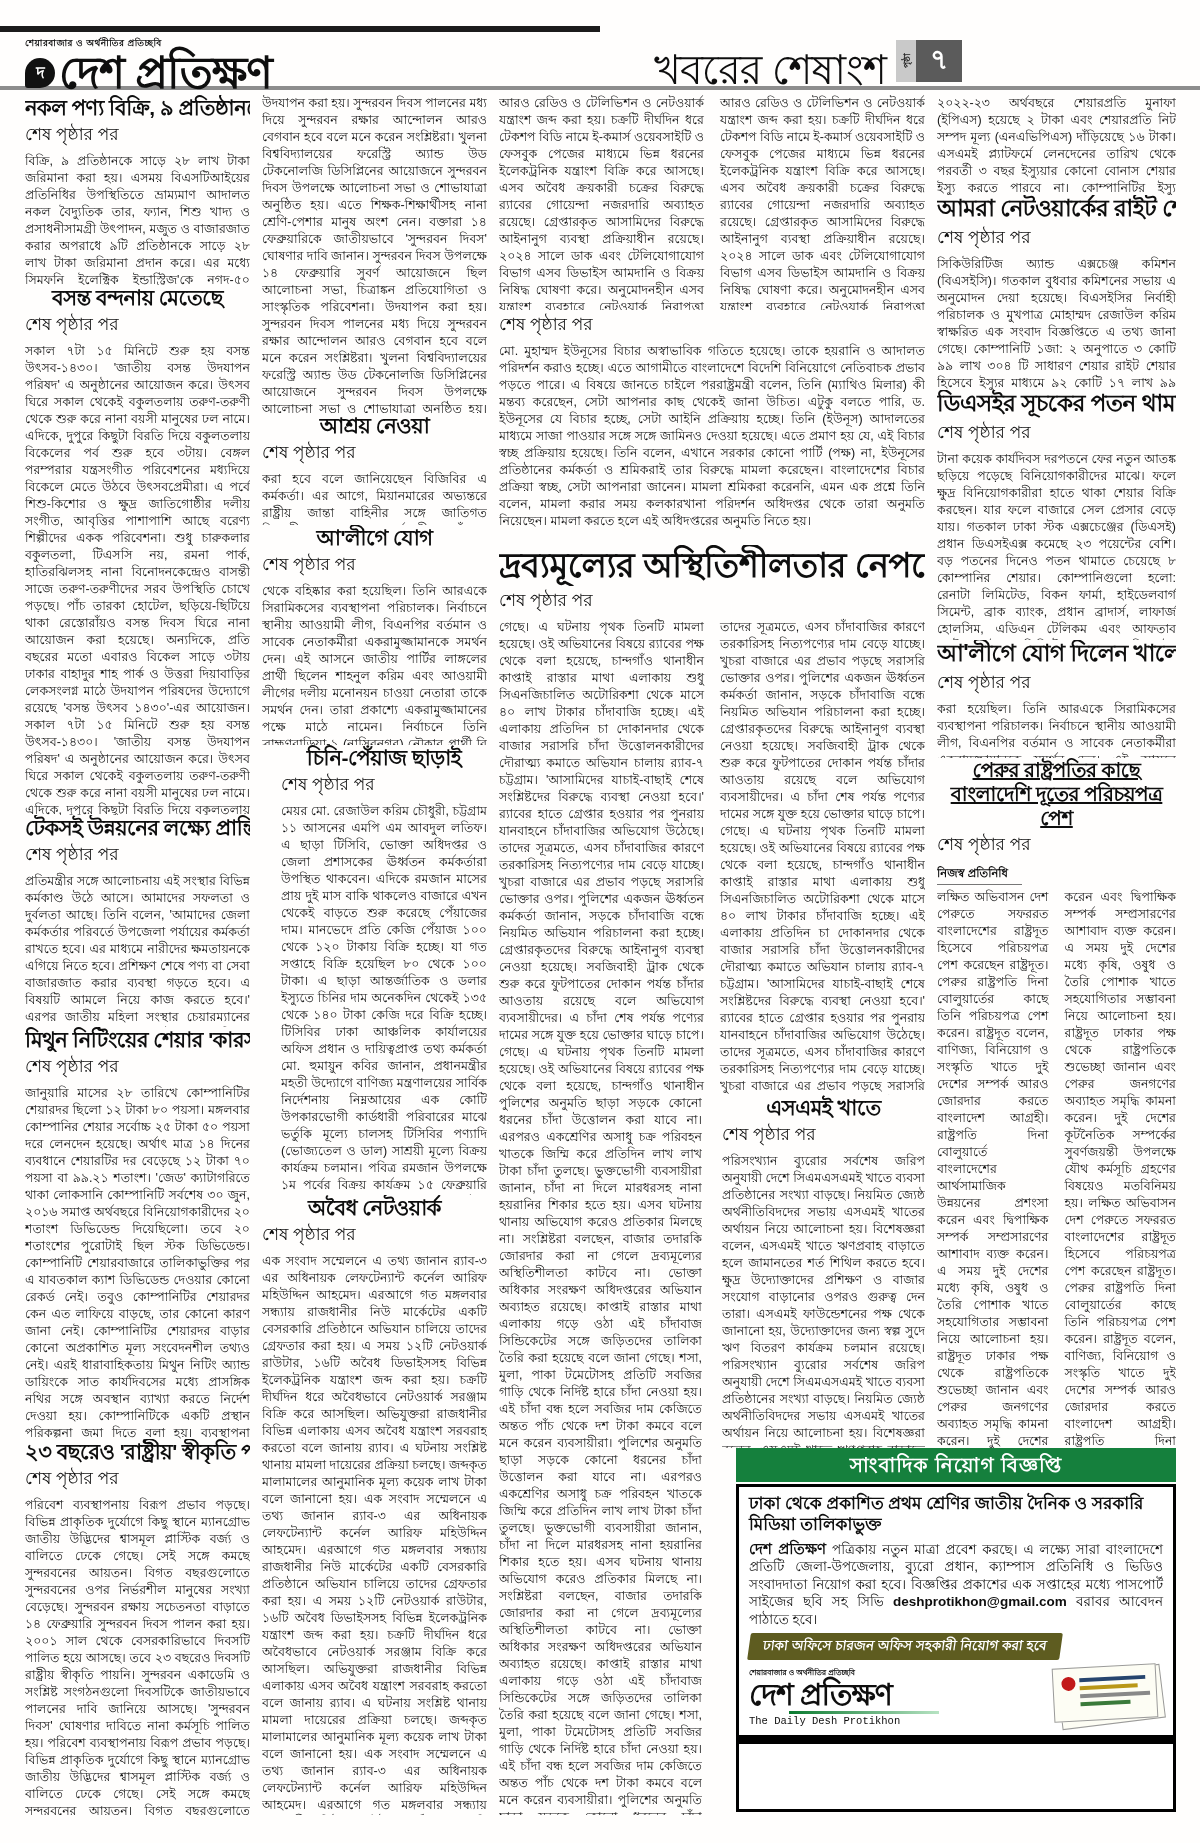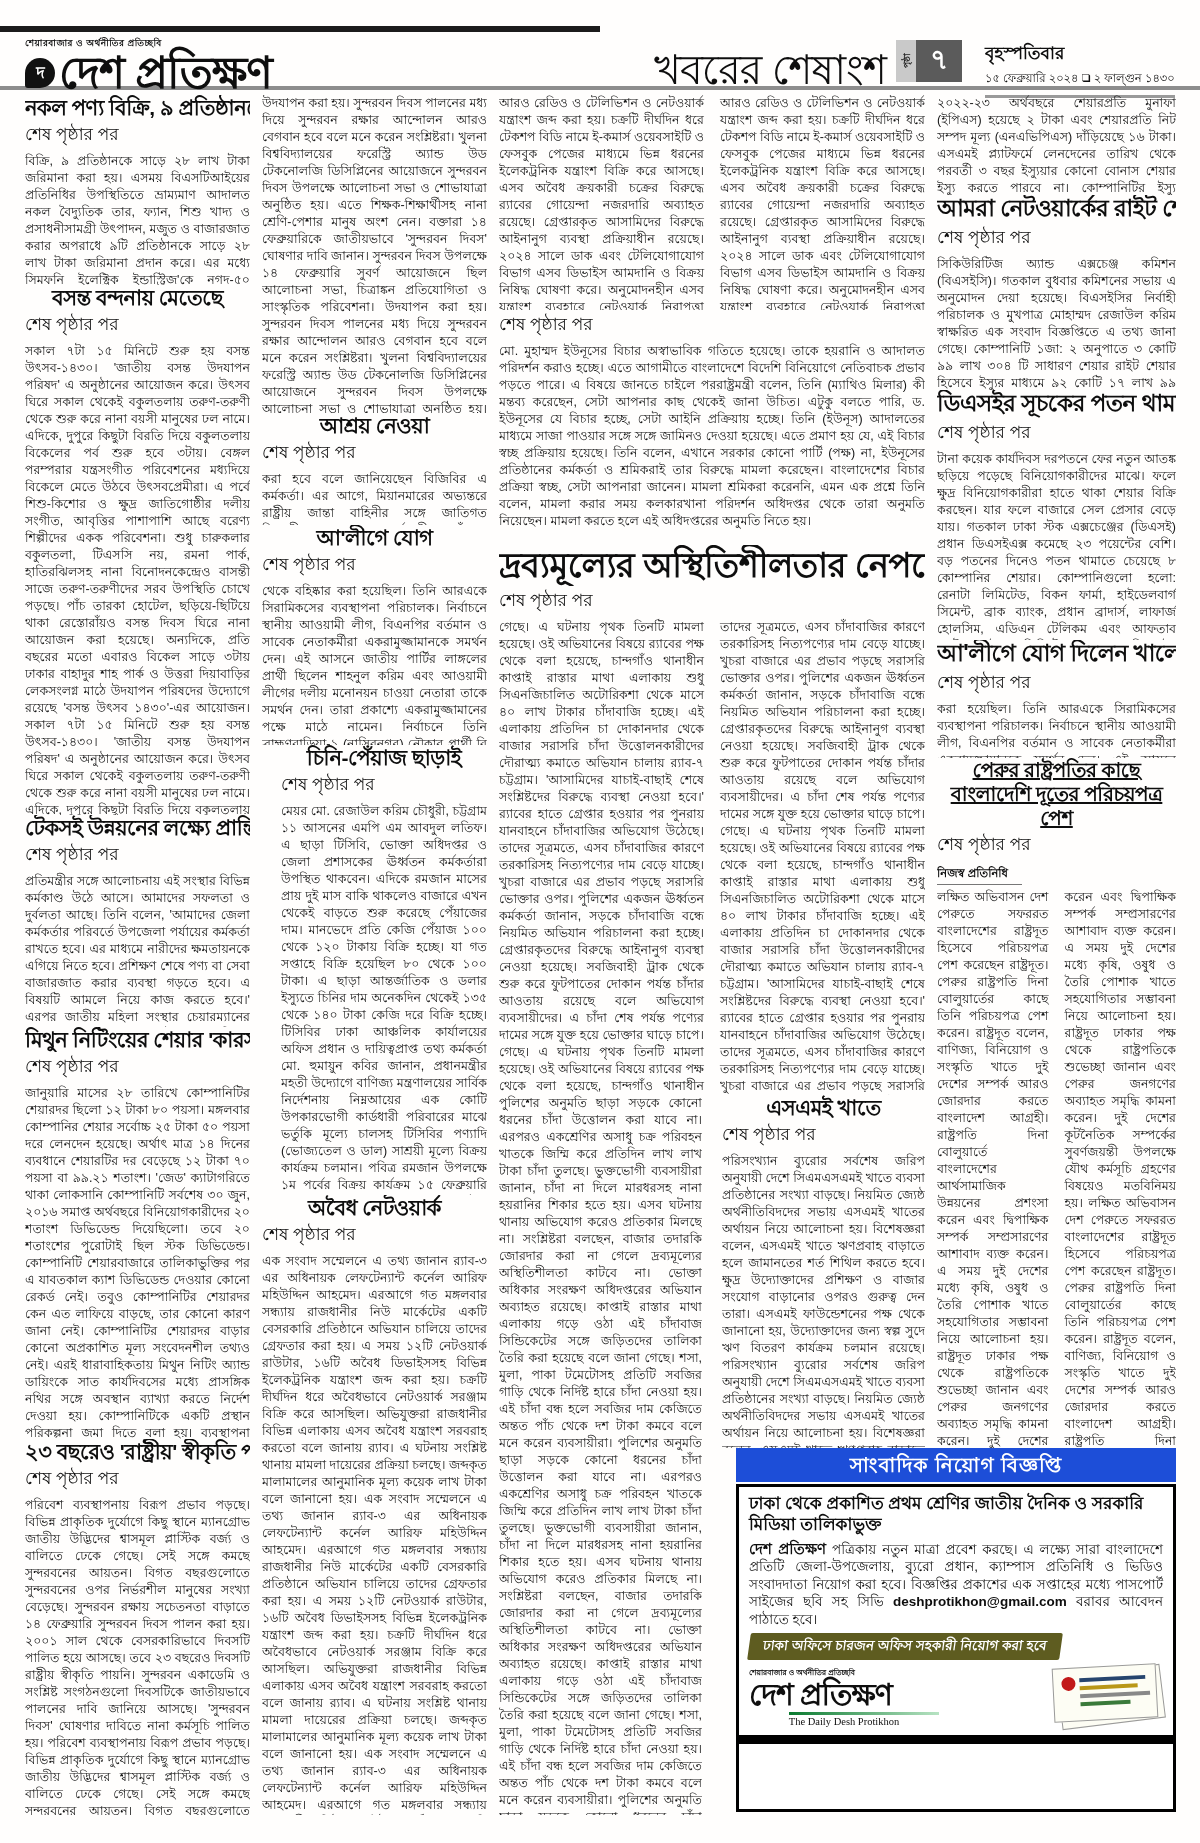--- a/index.html
+++ b/index.html
@@ -37,32 +37,32 @@
   .hl-xl { font-size:34px; }
   .hl-lg { font-size:23px; }
   .hl-wrap { white-space:normal; font-size:20px;text-decoration:underline; }
   .cont { text-align:left; font-size:17px; font-weight:400; margin:1px 0 4px; }
   .byline { font-size:11.5px; font-weight:700; margin:0 0 4px; border-bottom:1px solid #777; display:inline-block; padding-right:14px;}
   .body { font-size:12.5px; line-height:17px; text-align:justify; color:#141414; }
   .twocol { column-count:2; column-gap:16px; }
 
   
   .ad { position:absolute; left:736px; top:1448px; width:440px; height:367px; }
-  .ad-banner { background:#1d4ed8; color:#fff; font-size:20px; font-weight:800; text-align:center; height:34px; line-height:34px; letter-spacing:1px; }
+  .ad-banner { background:#15803d; color:#fff; font-size:20px; font-weight:800; text-align:center; height:34px; line-height:34px; letter-spacing:1px; }
   .ad-box { border:3px solid #000; background:#fff; margin-top:2px; height:328px; padding:6px 10px 0; display:flex; flex-direction:column; }
   .ad-headline { font-size:17px; font-weight:800; text-align:left; line-height:1.25; }
   .ad-body { font-size:13.5px; text-align:justify; margin-top:3px; line-height:1.3; }
   .ad-body b { font-size:15px; }
   .ad-email { font-weight:800; font-family:"Liberation Sans", sans-serif; }
   .ad-pill { align-self:flex-start; background:#5e5c20; color:#fff; font-size:13.5px; font-weight:700; padding:2px 14px; margin:5px 0 4px; transform:skewX(-8deg); border-radius:2px; }
   .ad-logo-row { display:flex; justify-content:space-between; align-items:center; }
   .ad-logo .lg-tag { font-size:7.5px; font-weight:700; }
   .ad-logo .lg-title { font-size:30px; font-weight:900; letter-spacing:-1px; line-height:1.05; }
   .ad-logo .lg-bar { height:3px; width:150px; background:linear-gradient(90deg,#0a7a2f,#b7e3c3); margin:1px 0 1px 40px; }
-  .ad-logo .lg-sub { font-size:10.5px; font-family:Liberation Serif, serif; text-align:center; }
+  .ad-logo .lg-sub { font-size:10.5px; font-family:Liberation Mono, monospace; text-align:left; }
   .np-stack { position:relative; width:120px; height:66px; }
   .np-sheet { position:absolute; background:#fdfdf4; border:1px solid #9a9a9a; width:104px; height:54px; }
   .np-sheet.s1 { right:0; top:6px; transform:rotate(-7deg); }
   .np-sheet.s2 { right:6px; top:2px; transform:rotate(-3deg); }
   .np-dot { position:absolute; left:8px; top:8px; width:14px; height:14px; border-radius:50%; background:#c21919; }
   .np-line { position:absolute; left:26px; height:4px; background:#26456e; }
   .np-line.a { top:10px; width:66px; } .np-line.b { top:18px; width:58px; background:#b99718; }
   .np-line.c { top:26px; width:70px; background:#888; } .np-line.d { top:34px; width:50px; background:#3a7a3a; }
   .ad-contact { background:linear-gradient(180deg,#54a8de,#1a6cac); border-radius:12px; padding:5px 8px 6px; text-align:center; }
   .ad-contact .c-head { color:#fff; font-size:17px; font-weight:800; }
@@ -84,24 +84,20 @@
       <div class="m-title">
         <span class="m-logo">দ</span>
         <span>দেশ প্রতিক্ষণ</span>
       </div>
     </div>
     <div class="sect-title">খবরের শেষাংশ</div>
     <div class="pagebox">
       <span class="pb-label">পৃষ্ঠা</span>
       <span class="pb-num">৭</span>
     </div>
-    <div class="dateblock">
-      <div class="d-day">বৃহস্পতিবার</div>
-      <div class="d-line">১৫ ফেব্রুয়ারি ২০২৪ ❑ ২ ফাল্গুন ১৪৩০</div>
-    </div>
   </header>
 
   <section class="col" id="r-c1">
       <article class="article" style="height: 190px;">
         <h2 class="hl">নকল পণ্য বিক্রি, ৯ প্রতিষ্ঠানকে</h2>
         <div class="cont">শেষ পৃষ্ঠার পর</div>
         <p class="body">বিক্রি, ৯ প্রতিষ্ঠানকে সাড়ে ২৮ লাখ টাকা জরিমানা করা হয়। এসময় বিএসটিআইয়ের প্রতিনিধির উপস্থিতিতে ভ্রাম্যমাণ আদালত নকল বৈদ্যুতিক তার, ফ্যান, শিশু খাদ্য ও প্রসাধনীসামগ্রী উৎপাদন, মজুত ও বাজারজাত করার অপরাধে ৯টি প্রতিষ্ঠানকে সাড়ে ২৮ লাখ টাকা জরিমানা প্রদান করে। এর মধ্যে সিমফনি ইলেক্ট্রিক ইন্ডাস্ট্রিজ'কে নগদ-৫০ হাজার টাকা, ক্যাবল'কে নগদ-৫ লাখ টাকা, নাজমা ফুড অ্যান্ড বেভারেজ'কে নগদ-৫ লাখ টাকা, এম ভি. করপোরেশন অ্যান্ড স্টিকস'কে নগদ-৫ লাখ টাকা, কেমিক্যাল কোম্পানি'কে নগদ-৫ লাখ টাকা, এস টি জেড. ট্রেডার্স'কে ৫০ হাজার টাকা, এম এফ. কেমিক্যাল অ্যান্ড কোম্পানি'কে নগদ-৫০ হাজার টাকা, পিউর কনজিউমার'কে নগদ-৩ লাখ টাকা ও মিল্লাত কোম্পানি'কে নগদ- এক লাখ টাকা করে জরিমানা প্রদান করেন। এসব প্রতিষ্ঠান বেশ কিছুদিন ধরে অনুমোদনহীন নকল বৈদ্যুতিক তার, খাদ্য ও প্রসাধনী সামগ্রী উৎপাদন, মজুত ও বাজারজাত করে আসছিল।</p>
       </article>
       <article class="article" style="height: 530px;">
         <h2 class="hl">বসন্ত বন্দনায় মেতেছে</h2>

